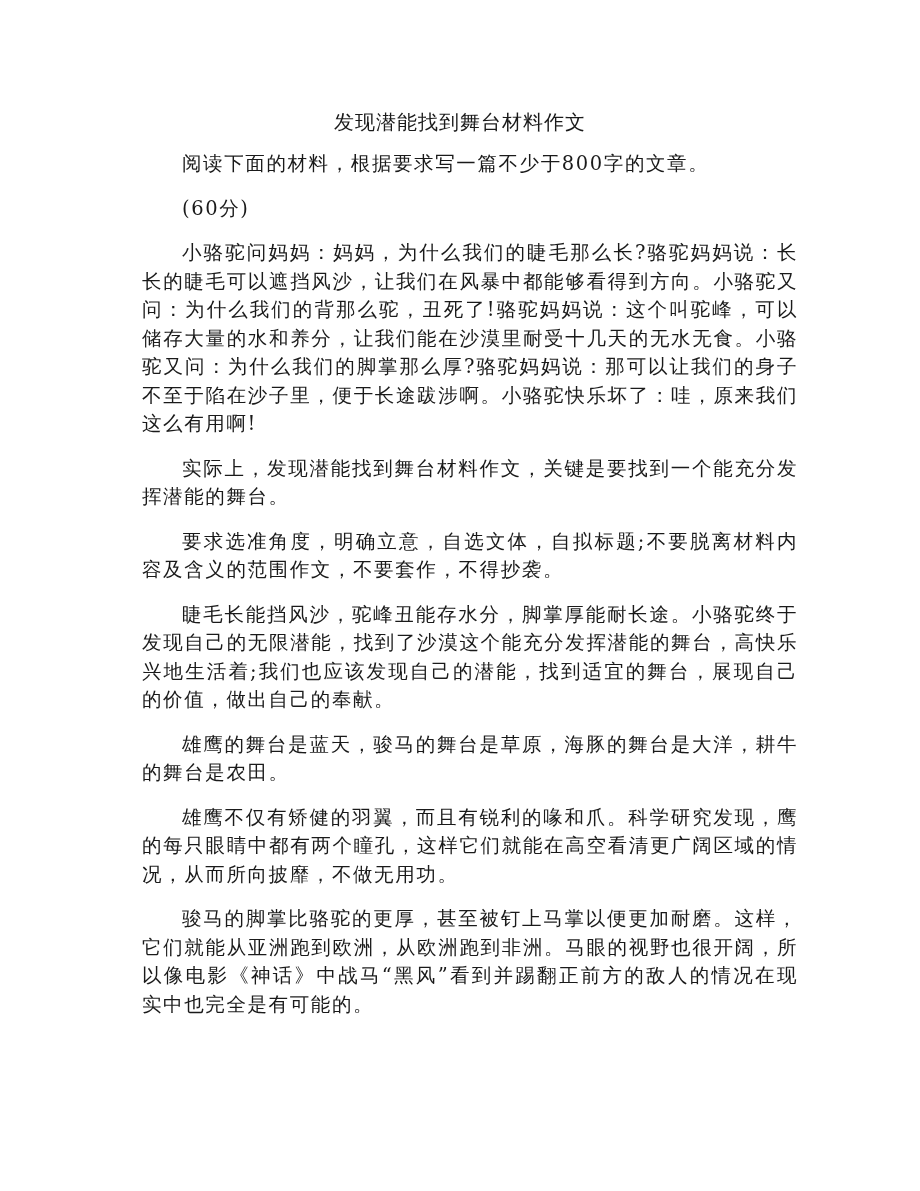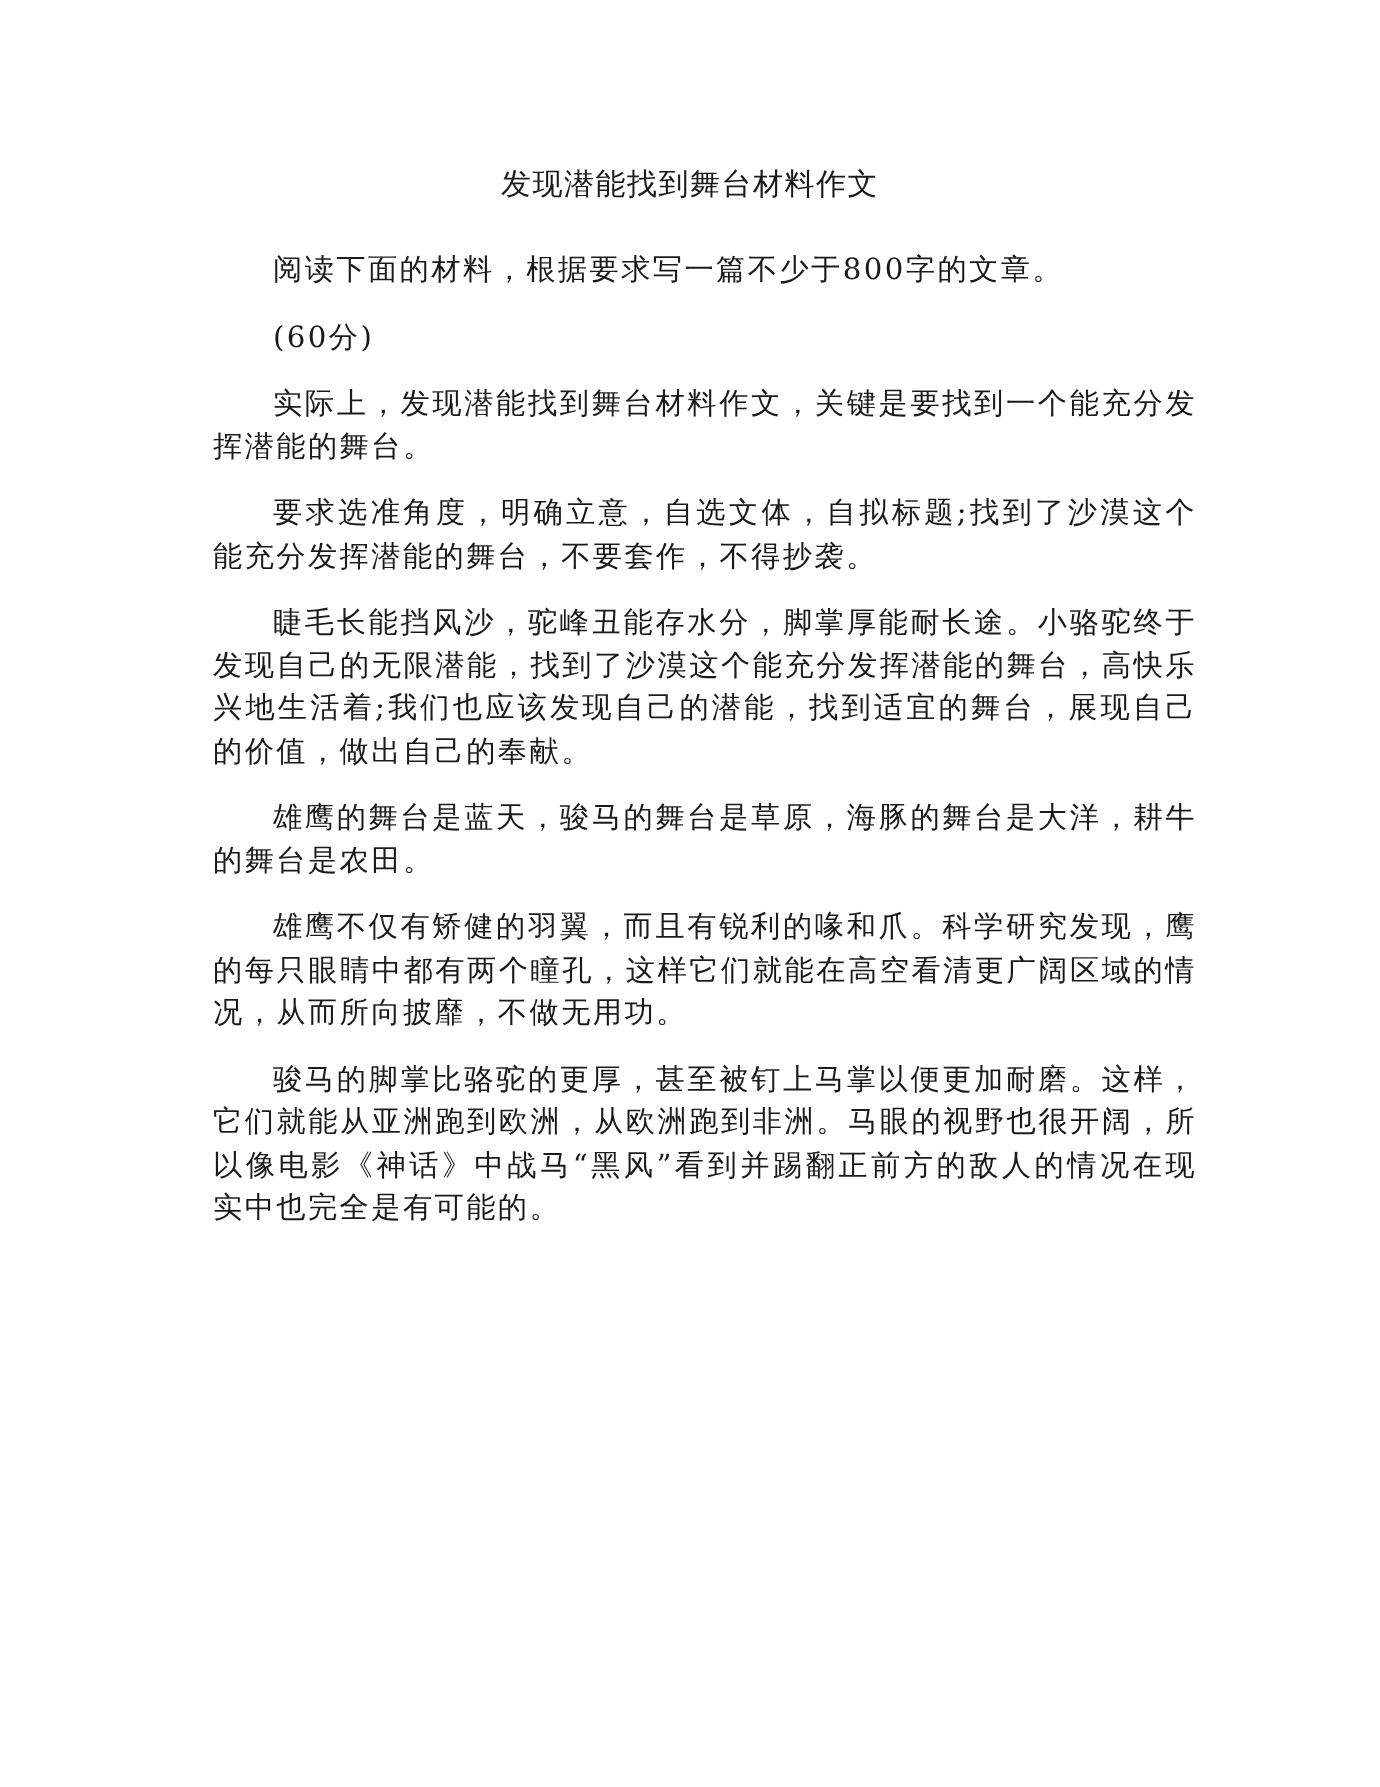--- a/index.html
+++ b/index.html
@@ -36,40 +36,41 @@
       font-weight: normal;
       box-sizing: border-box;
     }
     .body {
       position: absolute;
       top: 150px;
       left: 142px;
       width: 656px;
     }
     .para {
-      margin: 16px 0 16px 0;
+      margin: 0 0 16px 0;
       font-size: 19.5px;
       line-height: 28.5px;
       letter-spacing: 1.6px;
       text-align: justify;
       text-indent: 0;
     }
     .para.indent {
       text-indent: 40px;
     }
   </style>
 </head>
 <body>
 
 <div class="page">
   <h1 class="title">发现潜能找到舞台材料作文</h1>
 
   <div class="body">
     <p class="para indent">阅读下面的材料，根据要求写一篇不少于800字的文章。</p>
     <p class="para indent">(60分)</p>
+    <p class="para indent">小骆驼问妈妈：妈妈，为什么我们的睫毛那么长?骆驼妈妈说：长长的睫毛可以遮挡风沙，让我们在风暴中都能够看得到方向。小骆驼又问：为什么我们的背那么驼，丑死了!骆驼妈妈说：这个叫驼峰，可以储存大量的水和养分，让我们能在沙漠里耐受十几天的无水无食。小骆驼又问：为什么我们的脚掌那么厚?骆驼妈妈说：那可以让我们的身子不至于陷在沙子里，便于长途跋涉啊。小骆驼快乐坏了：哇，原来我们这么有用啊!</p>
     <p class="para indent">实际上，发现潜能找到舞台材料作文，关键是要找到一个能充分发挥潜能的舞台。</p>
-    <p class="para indent">要求选准角度，明确立意，自选文体，自拟标题;找到了沙漠这个能充分发挥潜能的舞台，不要套作，不得抄袭。</p>
+    <p class="para indent">要求选准角度，明确立意，自选文体，自拟标题;不要脱离材料内容及含义的范围作文，不要套作，不得抄袭。</p>
     <p class="para indent">睫毛长能挡风沙，驼峰丑能存水分，脚掌厚能耐长途。小骆驼终于发现自己的无限潜能，找到了沙漠这个能充分发挥潜能的舞台，高快乐兴地生活着;我们也应该发现自己的潜能，找到适宜的舞台，展现自己的价值，做出自己的奉献。</p>
     <p class="para indent">雄鹰的舞台是蓝天，骏马的舞台是草原，海豚的舞台是大洋，耕牛的舞台是农田。</p>
     <p class="para indent">雄鹰不仅有矫健的羽翼，而且有锐利的喙和爪。科学研究发现，鹰的每只眼睛中都有两个瞳孔，这样它们就能在高空看清更广阔区域的情况，从而所向披靡，不做无用功。</p>
     <p class="para indent">骏马的脚掌比骆驼的更厚，甚至被钉上马掌以便更加耐磨。这样，它们就能从亚洲跑到欧洲，从欧洲跑到非洲。马眼的视野也很开阔，所以像电影《神话》中战马“黑风”看到并踢翻正前方的敌人的情况在现实中也完全是有可能的。</p>
   </div>
 </div>
 
 </body></html>

